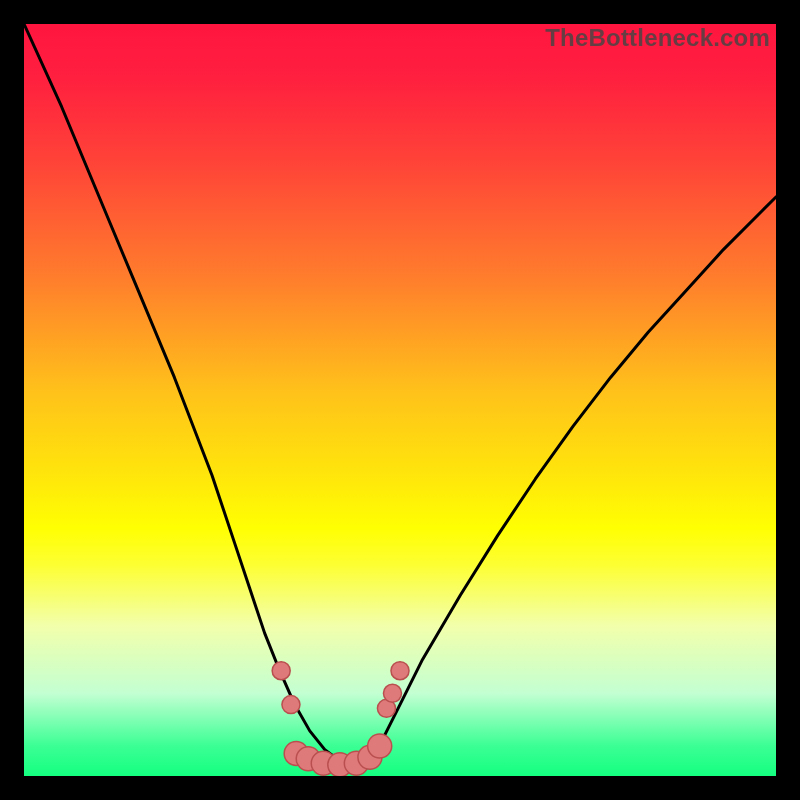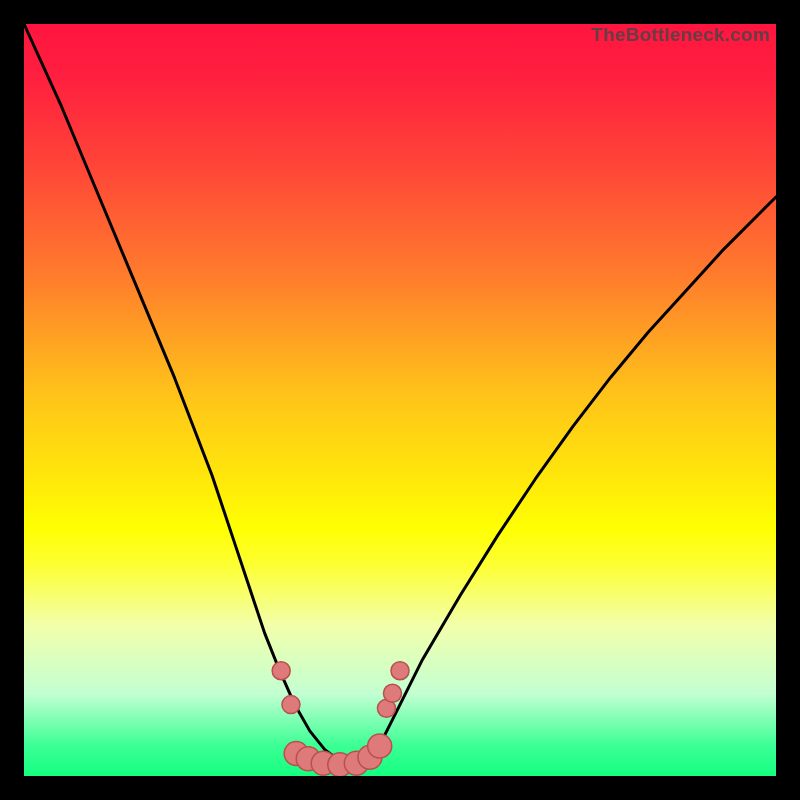--- a/index.html
+++ b/index.html
@@ -28,21 +28,21 @@
       #f2ffab 80%,
       #c3ffd2 89%,
       #3bff94 96%,
       #14ff80 100%);
   }
   .watermark {
     position: absolute;
     top: 0px;
     right: 6px;
     font-family: Arial, Helvetica, sans-serif;
-    font-size: 19px;
+    font-size: 24px;
     font-weight: 600;
     color: rgba(70,70,70,0.82);
     letter-spacing: 0.2px;
   }
   svg.curves {
     position: absolute;
     left: 0;
     top: 0;
     width: 752px;
     height: 752px;

